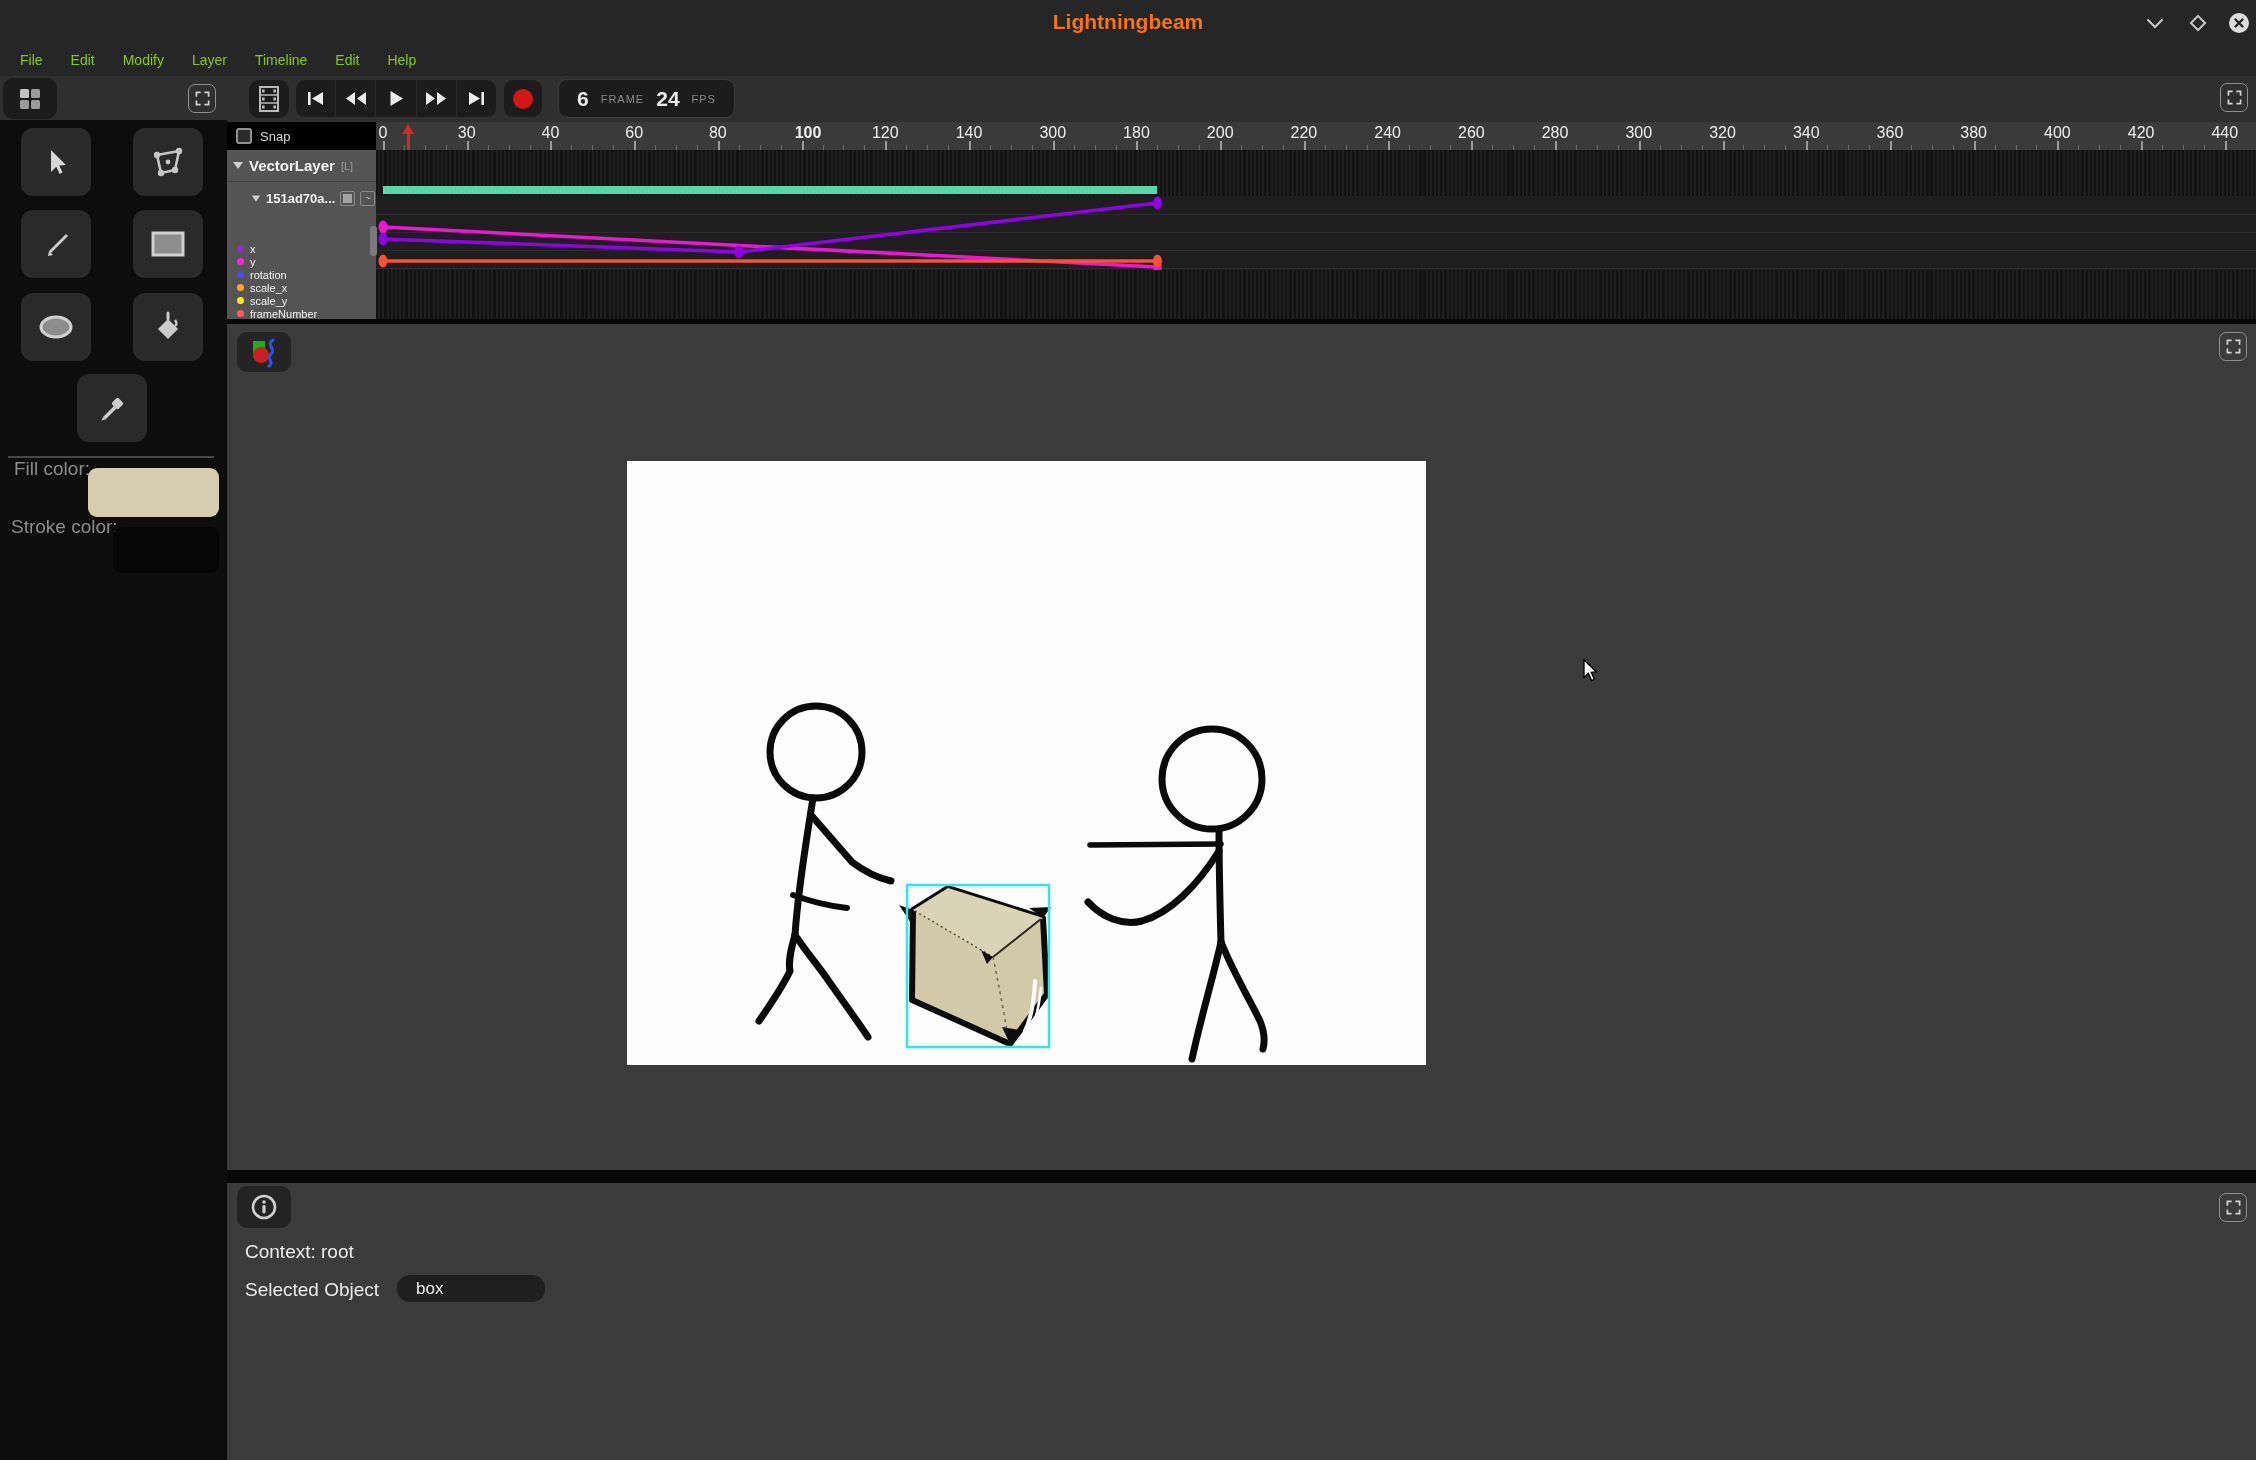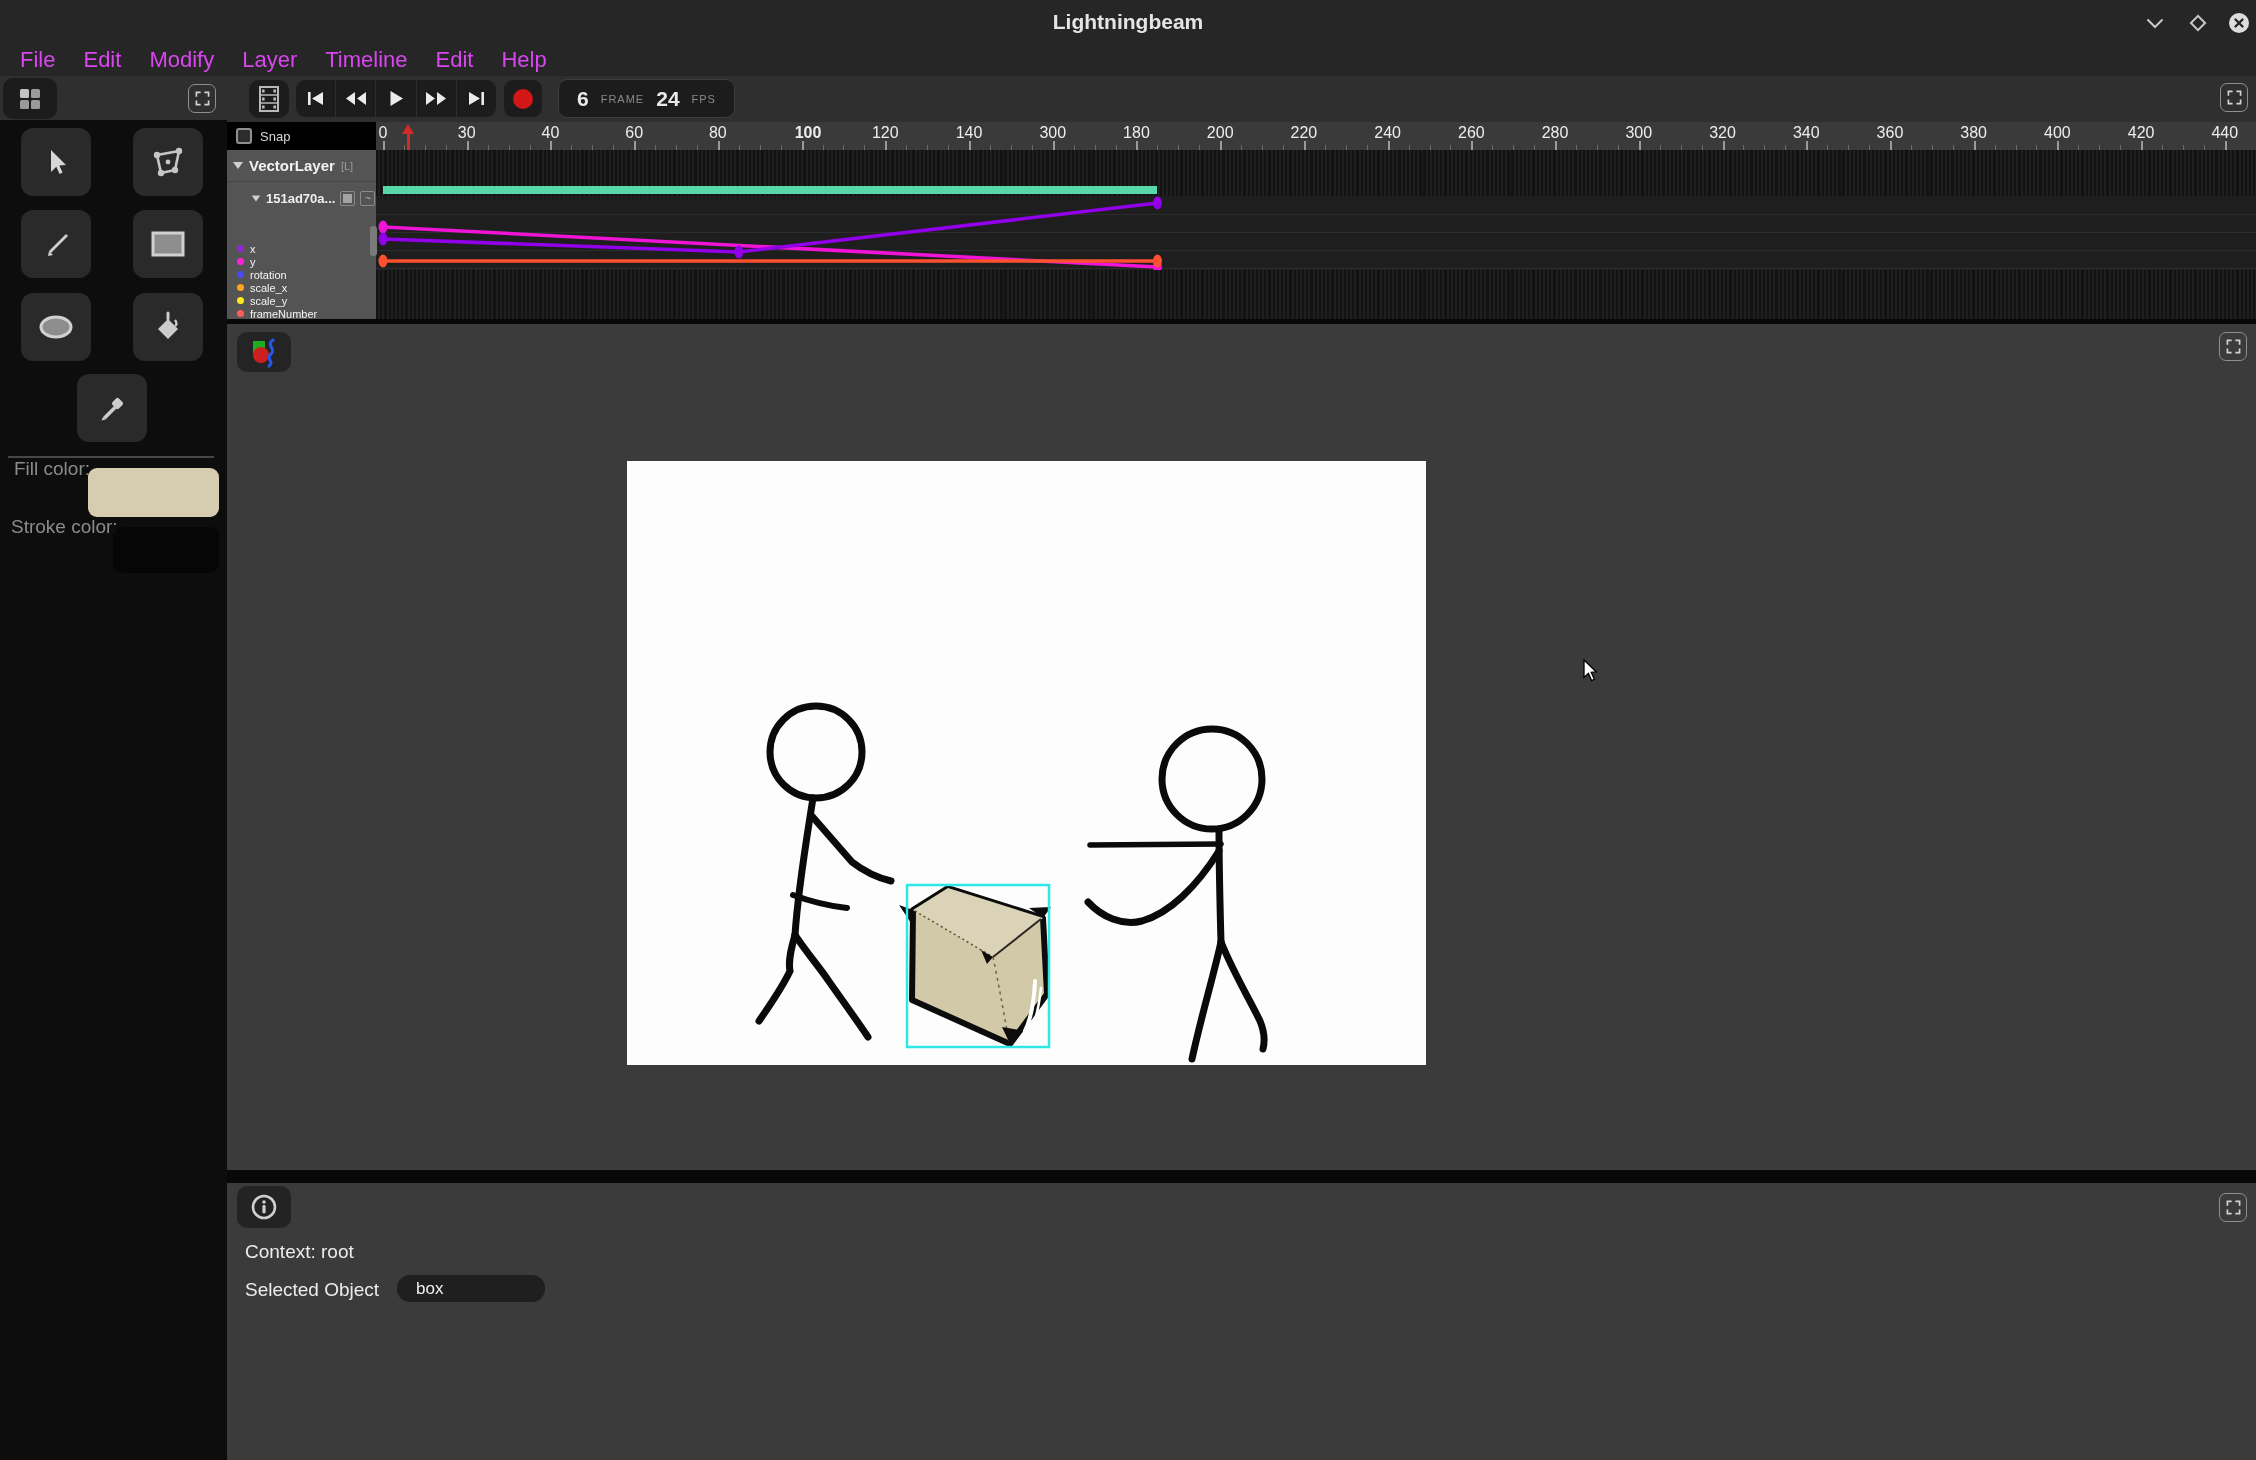--- a/index.html
+++ b/index.html
@@ -1,23 +1,23 @@
 <!DOCTYPE html>
 <html><head>
 <meta charset="utf-8">
 <style>
   html,body{margin:0;padding:0;background:#080808;width:2256px;height:1460px;overflow:hidden;
     font-family:"Liberation Sans",sans-serif;-webkit-font-smoothing:antialiased;}
   .abs{position:absolute;}
   
   #titlebar{left:0;top:0;width:2256px;height:44px;background:#262626;}
-  #window-title{width:100%;text-align:center;line-height:44px;color:#e5e5e5;font-size:21px;font-weight:bold;}
+  #window-title{width:100%;text-align:center;line-height:44px;color:#f97316;font-size:21px;font-weight:bold;}
   .win-ctl{top:11px;width:24px;height:24px;}
   #menubar{left:0;top:44px;width:2256px;height:32px;background:#262626;display:flex;align-items:center;padding-left:6px;box-sizing:border-box;}
-  .menu-item{color:#d946ef;font-size:22px;padding:0 14px;cursor:default;}
+  .menu-item{color:#84cc16;font-size:14px;padding:0 14px;cursor:default;}
   
   #sidebar{left:0;top:76px;width:227px;height:1384px;background:#0d0d0d;}
   #sidebar-head{left:0;top:0;width:227px;height:44px;background:#2f2f30;}
   .dark-btn{background:#1c1c1d;border-radius:10px;display:flex;align-items:center;justify-content:center;}
   .expand-btn{width:28px;height:29px;border:1.5px solid #8f8f8f;border-radius:7px;display:flex;align-items:center;justify-content:center;background:transparent;box-sizing:border-box;}
   .tool-btn{width:70px;height:68px;background:#2a2a2b;border-radius:12px;display:flex;align-items:center;justify-content:center;}
   #sidebar-divider{left:8px;top:380px;width:206px;height:2px;background:#474747;}
   .swatch-label{color:#8b8b8b;font-size:19px;}
   .swatch{border-radius:9px;}
   

